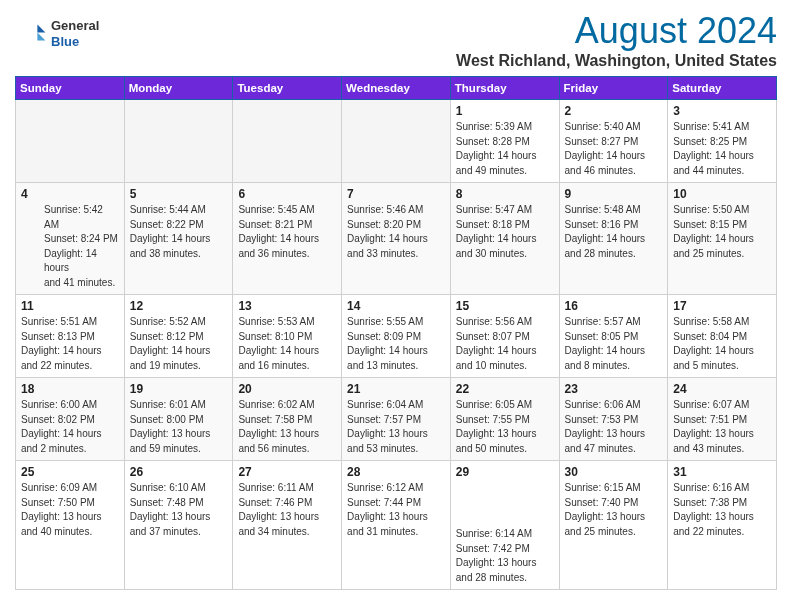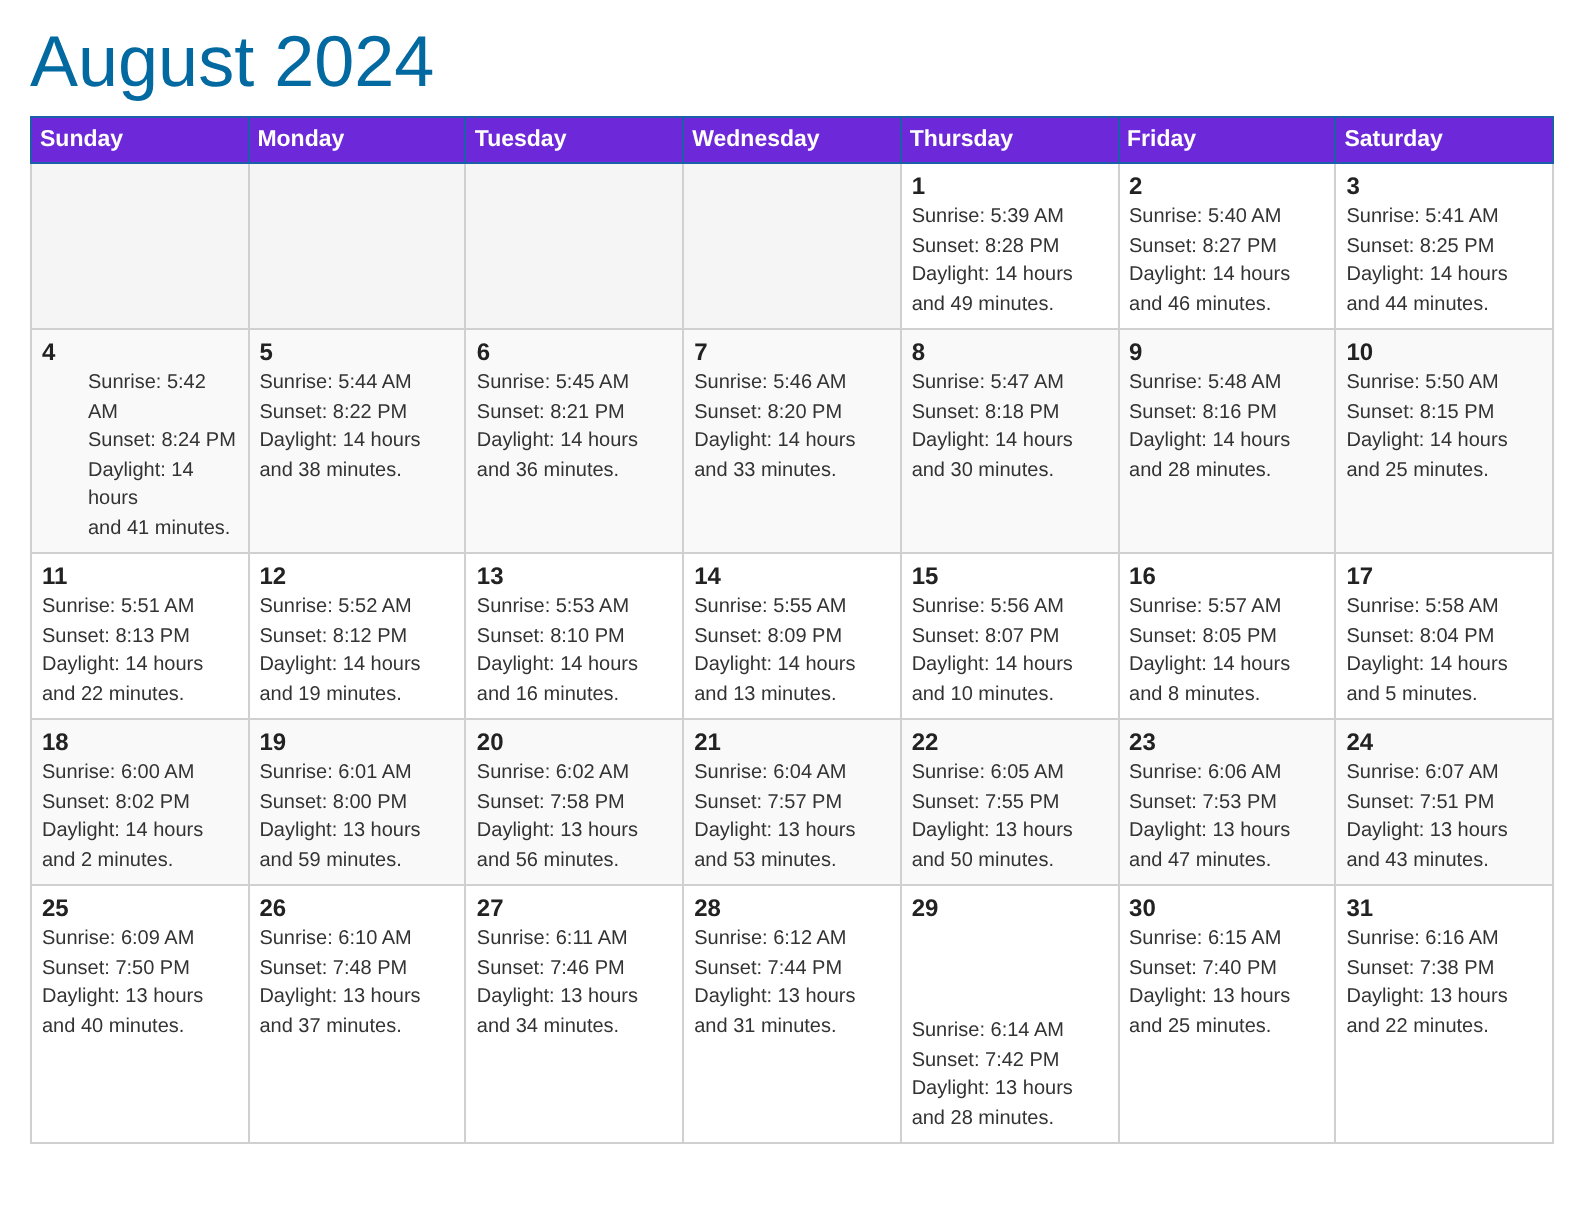--- a/index.html
+++ b/index.html
@@ -83,22 +83,33 @@
     .day-info {
       color: #333;
       line-height: 1.45;
       font-size: 10px;
     }
   </style>
 </head>
 <body>
 
 <div class="header">
+  <div class="logo">
+    <svg class="logo-icon" viewBox="0 0 40 40">
+      <polygon points="28,8 38,18 28,18" fill="#1a5fa8"></polygon>
+      <polygon points="28,18 38,28 28,28" fill="#4a9fd4"></polygon>
+    </svg>
+    <div class="logo-text">
+      <div class="general">General</div>
+      <div class="blue">Blue</div>
+    </div>
+  </div>
   <div class="title-section">
     <div class="month-title">August 2024</div>
+    <div class="location-title">West Richland, Washington, United States</div>
   </div>
 </div>
 
 <table class="calendar">
   <thead>
     <tr>
     <th>Sunday</th>
         <th>Monday</th>
         <th>Tuesday</th>
         <th>Wednesday</th>

